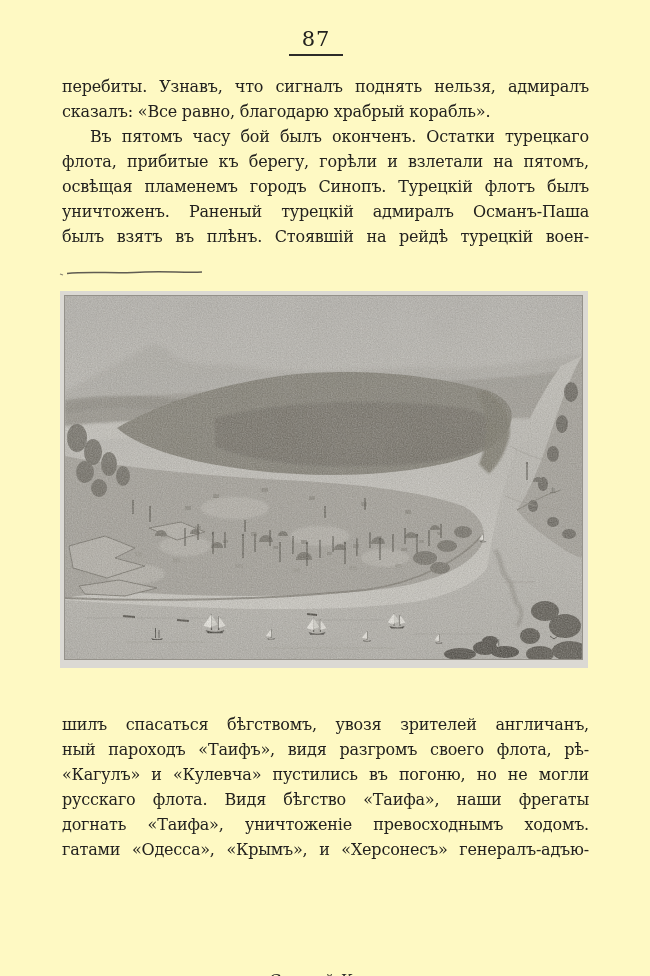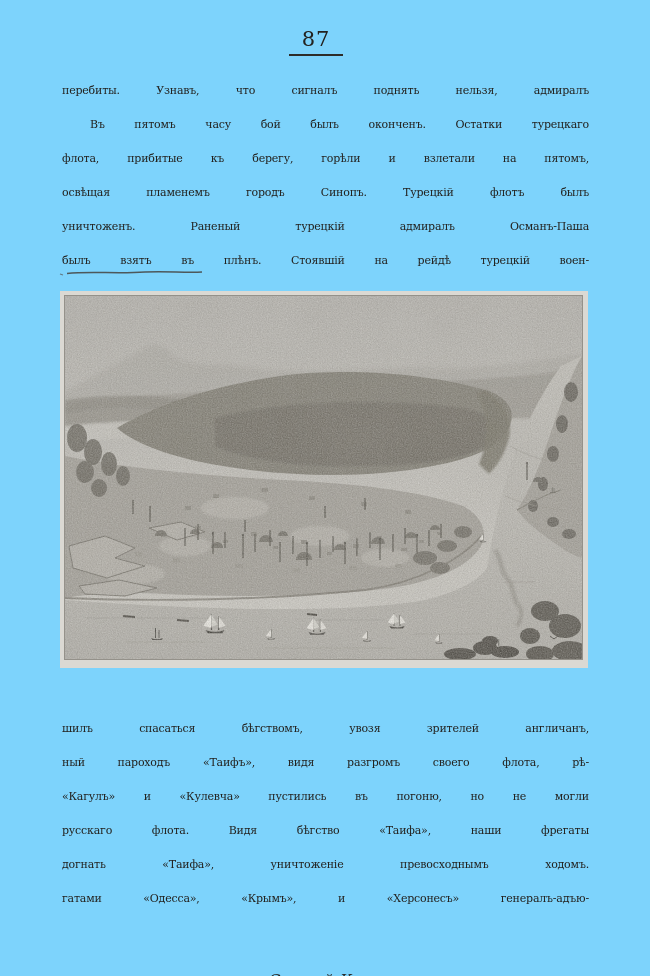--- a/index.html
+++ b/index.html
@@ -1,23 +1,23 @@
 <!DOCTYPE html>
 <html><head>
 <meta charset="utf-8">
 <style>
   html,body{margin:0;padding:0;}
   .page{
-    position:relative;width:650px;height:976px;background:#7dd3fc;
+    position:relative;width:650px;height:976px;background:#fef9c3;
     font-family:"DejaVu Serif","Liberation Serif",serif;color:#23221f;overflow:hidden;
   }
   .pagenum-wrap{position:absolute;top:27px;left:-9px;width:650px;text-align:center;}
   .pagenum{font-size:21px;letter-spacing:1px;}
   .pagenum-rule{width:54px;height:2px;background:#2d2c29;margin:3px auto 0;}
-  .tb{position:absolute;left:62px;width:527px;font-size:11px;line-height:34px;letter-spacing:-0.2px;}
+  .tb{position:absolute;left:62px;width:527px;font-size:16px;line-height:25px;letter-spacing:-0.2px;}
   .tb p{margin:0;text-align:justify;text-align-last:justify;white-space:normal;}
   .tb p.endline{text-align:left;text-align-last:left;}
   .tb p.ind{padding-left:28px;}
   .tb1{top:74px;}
   .tb2{top:712px;}
   .hand-underline{position:absolute;left:59px;top:268px;width:146px;height:10px;}
   .figure{position:absolute;top:291px;left:60px;width:528px;height:377px;background:#dbd9d3;}
   .figure svg{position:absolute;left:5px;top:5px;width:517px;height:363px;display:block;outline:1px solid #94918a;}
   .caption{position:absolute;top:680px;left:0;width:650px;text-align:center;font-size:15.5px;letter-spacing:0.6px;color:#242320;}
 </style>
@@ -26,20 +26,21 @@
 
 <div class="page">
 
   <header class="pagenum-wrap">
     <div class="pagenum">87</div>
     <div class="pagenum-rule"></div>
   </header>
 
   <main class="tb tb1">
     <p>перебиты. Узнавъ, что сигналъ поднять нельзя, адмиралъ</p>
+    <p class="endline">сказалъ: «Все равно, благодарю храбрый корабль».</p>
     <p class="ind">Въ пятомъ часу бой былъ оконченъ. Остатки турецкаго</p>
     <p>флота, прибитые къ берегу, горѣли и взлетали на пятомъ,</p>
     <p>освѣщая пламенемъ городъ Синопъ. Турецкій флотъ былъ</p>
     <p>уничтоженъ. Раненый турецкій адмиралъ Османъ-Паша</p>
     <p>былъ взятъ въ плѣнъ. Стоявшій на рейдѣ турецкій воен-</p>
   </main>
 
   <svg class="hand-underline" viewBox="0 0 146 10">
     <path d="M1,6 L4,7" stroke="#55534e" stroke-width="1.2" fill="none" opacity="0.7"></path>
     <path d="M8,5.5 C30,3 58,6 86,4 C106,2.8 126,5 143,4" stroke="#44423e" stroke-width="1.5" fill="none" opacity="0.85"></path>

